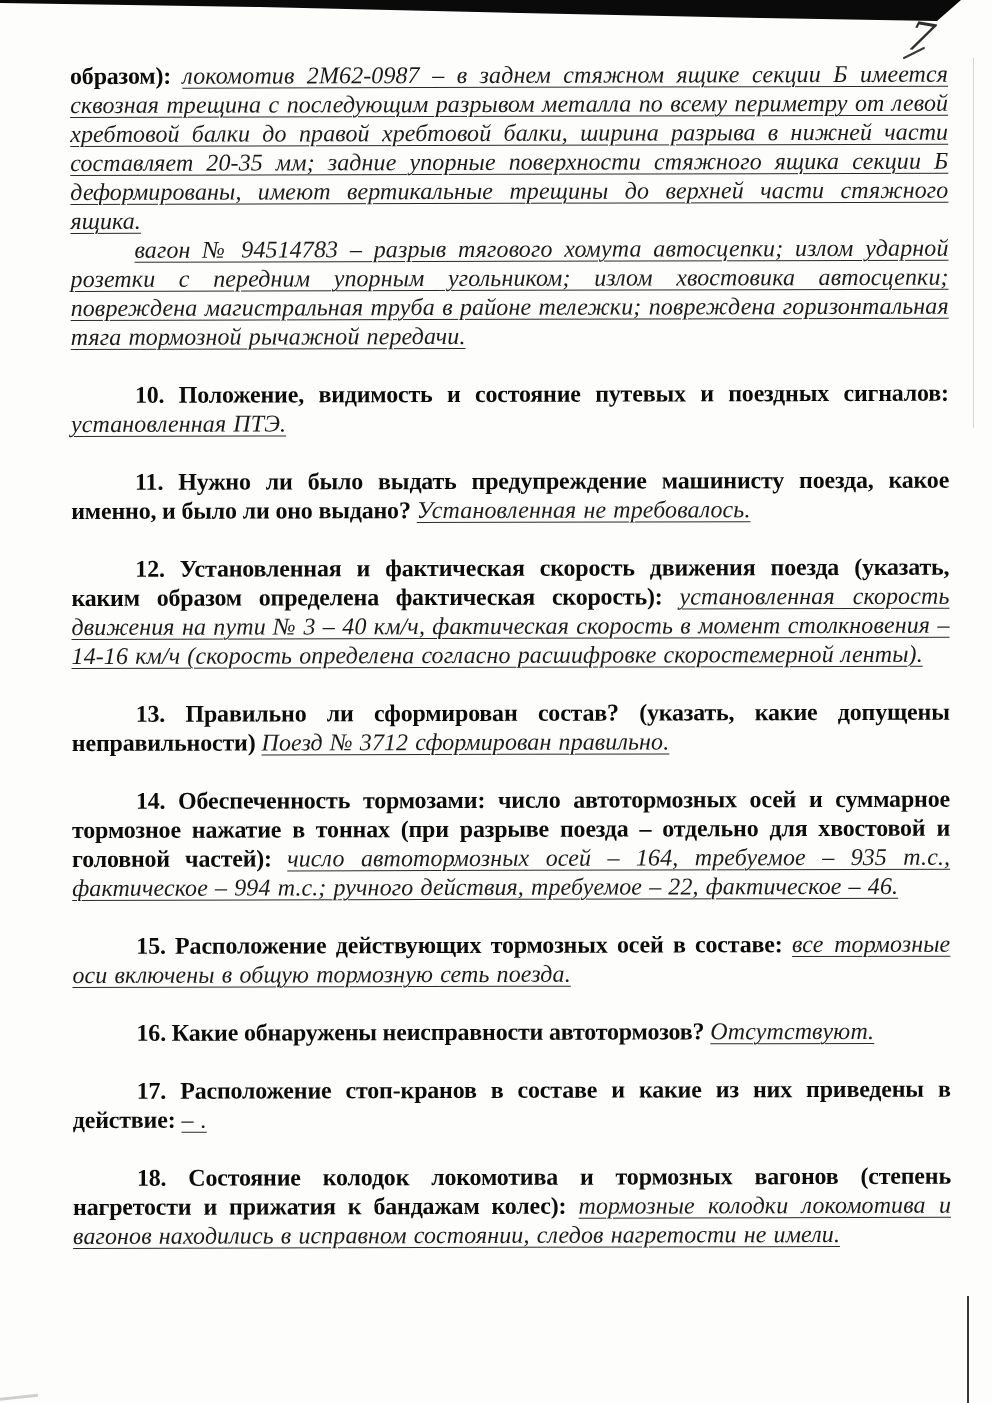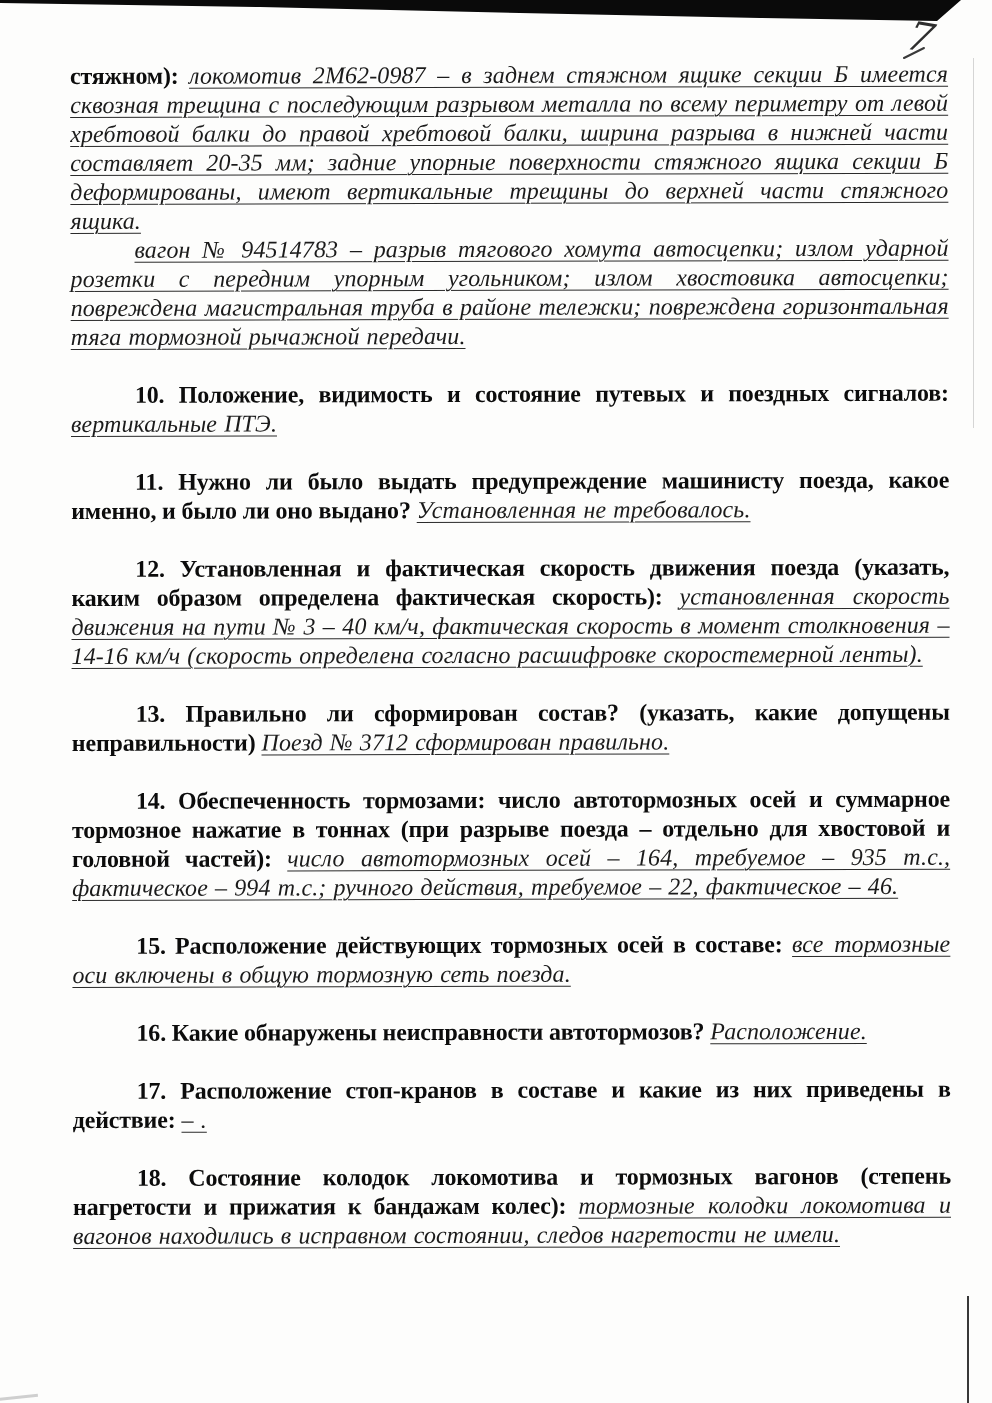--- a/index.html
+++ b/index.html
@@ -95,31 +95,31 @@
   <div class="pagenum">
     <span class="digit">7</span>
     <svg width="52" height="56" viewBox="0 0 52 56">
       <path d="M6 44 L26 34" stroke="#3a3a3a" stroke-width="2" fill="none" stroke-linecap="round"></path>
     </svg>
   </div>
 
   <div class="content">
 
     <p class="para">
-      <span class="q">стяжном):</span>
+      <span class="q">образом):</span>
       <span class="a">локомотив 2М62-0987 – в заднем стяжном ящике секции Б имеется сквозная трещина с последующим разрывом металла по всему периметру от левой хребтовой балки до правой хребтовой балки, ширина разрыва в нижней части составляет 20-35 мм; задние упорные поверхности стяжного ящика секции Б деформированы, имеют вертикальные трещины до верхней части стяжного ящика.</span>
     </p>
 
     <p class="para indent">
       <span class="a">вагон № 94514783 – разрыв тягового хомута автосцепки; излом ударной розетки с передним упорным угольником; излом хвостовика автосцепки; повреждена магистральная труба в районе тележки; повреждена горизонтальная тяга тормозной рычажной передачи.</span>
     </p>
 
     <p class="para indent gap">
       <span class="q">10. Положение, видимость и состояние путевых и поездных сигналов:</span>
-      <span class="a">вертикальные ПТЭ.</span>
+      <span class="a">установленная ПТЭ.</span>
     </p>
 
     <p class="para indent gap">
       <span class="q">11. Нужно ли было выдать предупреждение машинисту поезда, какое именно, и было ли оно выдано?</span>
       <span class="a">Установленная не требовалось.</span>
     </p>
 
     <p class="para indent gap">
       <span class="q">12. Установленная и фактическая скорость движения поезда (указать, каким образом определена фактическая скорость):</span>
       <span class="a">установленная скорость движения на пути № 3 – 40 км/ч, фактическая скорость в момент столкновения – 14-16 км/ч (скорость определена согласно расшифровке скоростемерной ленты).</span>
@@ -135,21 +135,21 @@
       <span class="a">число автотормозных осей – 164, требуемое – 935 т.с., фактическое – 994 т.с.; ручного действия, требуемое – 22, фактическое – 46.</span>
     </p>
 
     <p class="para indent gap">
       <span class="q">15. Расположение действующих тормозных осей в составе:</span>
       <span class="a">все тормозные оси включены в общую тормозную сеть поезда.</span>
     </p>
 
     <p class="para indent gap">
       <span class="q">16. Какие обнаружены неисправности автотормозов?</span>
-      <span class="a">Расположение.</span>
+      <span class="a">Отсутствуют.</span>
     </p>
 
     <p class="para indent gap">
       <span class="q">17. Расположение стоп-кранов в составе и какие из них приведены в действие:</span>
       <span class="a">– .</span>
     </p>
 
     <p class="para indent gap">
       <span class="q">18. Состояние колодок локомотива и тормозных вагонов (степень нагретости и прижатия к бандажам колес):</span>
       <span class="a">тормозные колодки локомотива и вагонов находились в исправном состоянии, следов нагретости не имели.</span>

